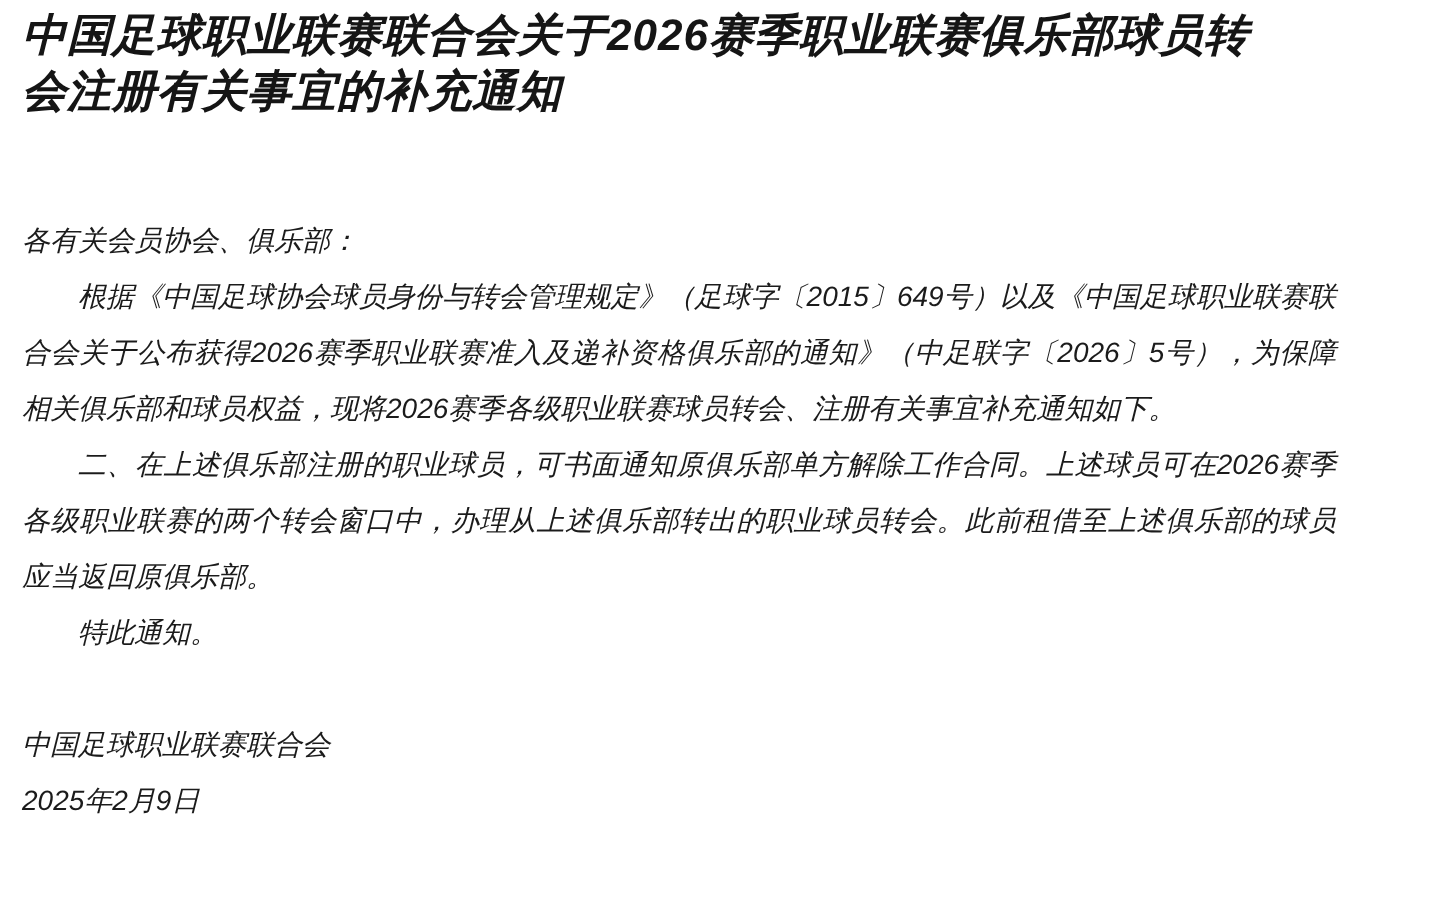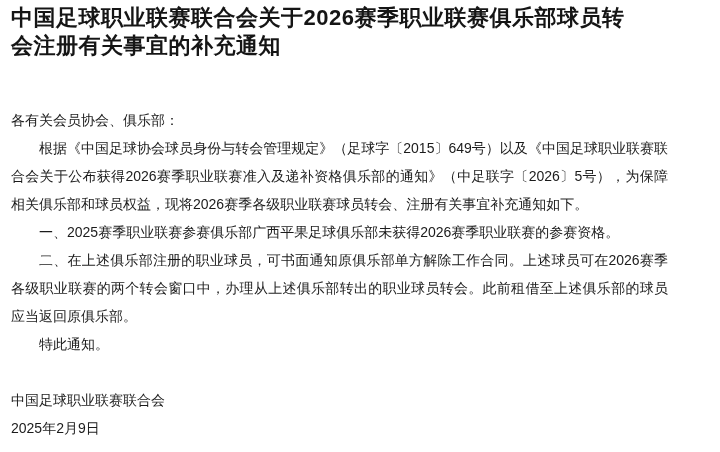--- a/index.html
+++ b/index.html
@@ -12,20 +12,21 @@
     background: #ffffff;
     color: #1b1b1b;
     font-family: "Liberation Sans", "DejaVu Sans", sans-serif;
     overflow: hidden;
   }
   .doc {
     box-sizing: border-box;
     width: 720px;
     height: 356px;
     padding: 4px 52px 0 11px;
+    font-style: italic;
   }
   .title {
     margin: 0;
     max-width: 625px;
     font-size: 22px;
     font-weight: 700;
     line-height: 28px;
     letter-spacing: 0.5px;
     color: #151515;
     text-align: left;
@@ -61,21 +62,20 @@
 <body>
 
 <div class="doc">
   <h1 class="title">中国足球职业联赛联合会关于2026赛季职业联赛俱乐部球员转会注册有关事宜的补充通知</h1>
 
   <div class="body-text">
     <p class="salutation">各有关会员协会、俱乐部：</p>
 
     <p class="para">根据《中国足球协会球员身份与转会管理规定》（足球字〔2015〕649号）以及《中国足球职业联赛联合会关于公布获得2026赛季职业联赛准入及递补资格俱乐部的通知》（中足联字〔2026〕5号），为保障相关俱乐部和球员权益，现将2026赛季各级职业联赛球员转会、注册有关事宜补充通知如下。</p>
 
-    <p class="para">一、2025赛季职业联赛参赛俱乐部广西平果足球俱乐部未获得2026赛季职业联赛的参赛资格。</p>
 
     <p class="para">二、在上述俱乐部注册的职业球员，可书面通知原俱乐部单方解除工作合同。上述球员可在2026赛季各级职业联赛的两个转会窗口中，办理从上述俱乐部转出的职业球员转会。此前租借至上述俱乐部的球员应当返回原俱乐部。</p>
 
     <p class="closing">特此通知。</p>
 
     <p class="signature">中国足球职业联赛联合会</p>
 
     <p class="date">2025年2月9日</p>
   </div>
 </div>

